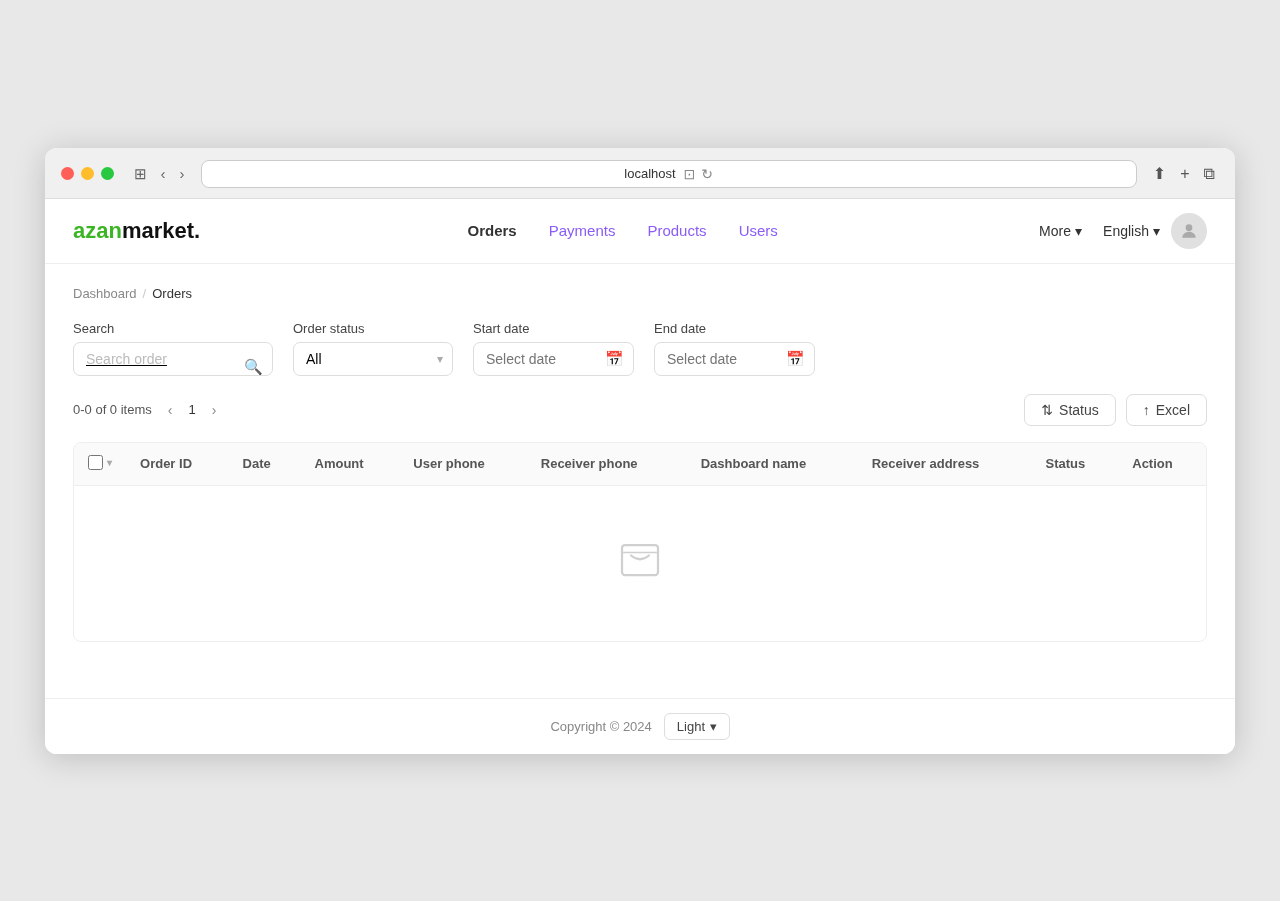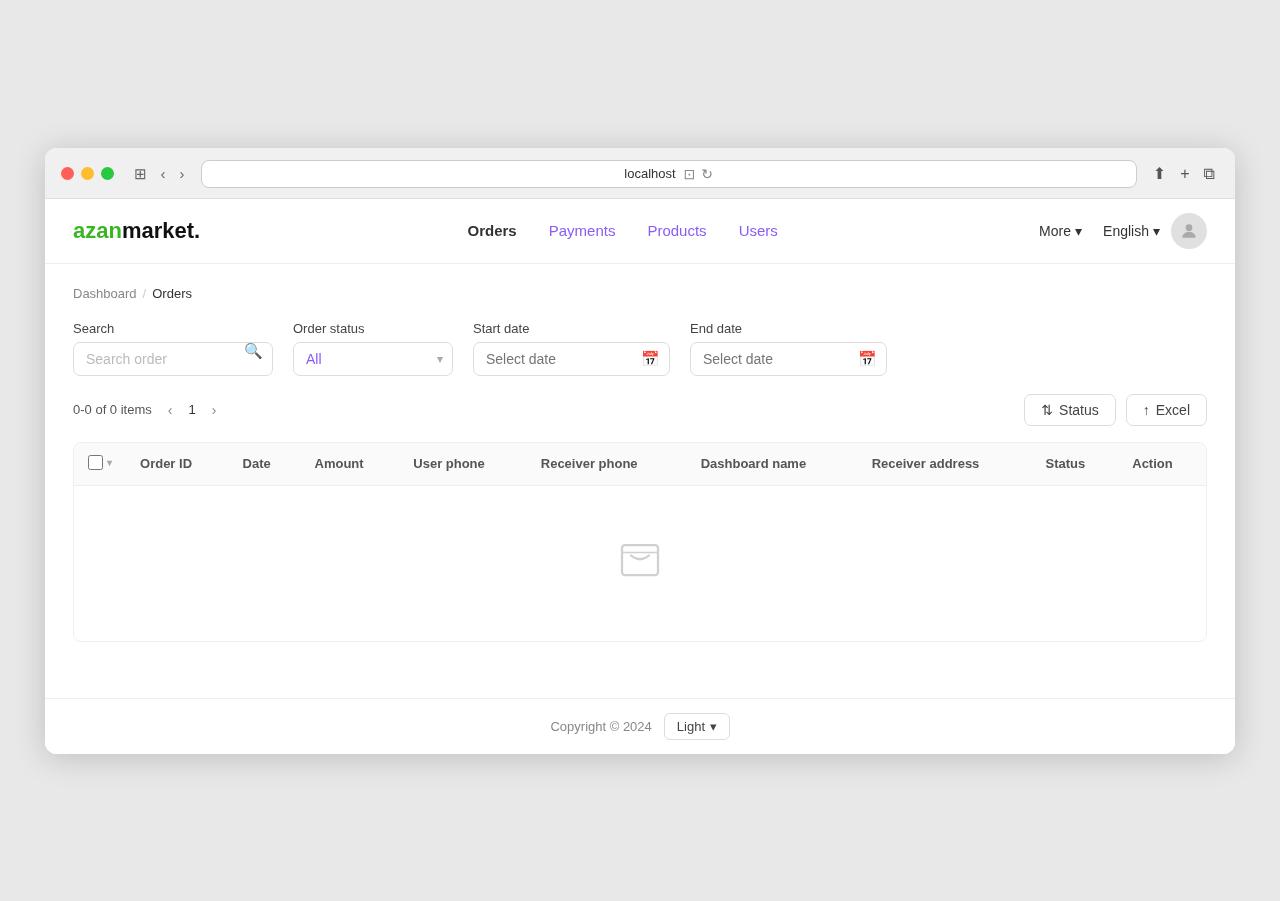--- a/index.html
+++ b/index.html
@@ -174,21 +174,22 @@
       display: flex;
       gap: 20px;
       align-items: flex-end;
       margin-bottom: 18px;
     }
     .filter-group { display: flex; flex-direction: column; gap: 6px; }
     .filter-label { font-size: 13px; color: #444; font-weight: 500; }
     .filter-input-wrap {
       position: relative;
       display: flex;
-      align-items: flex-start;
+      align-items: flex-end;
+      text-decoration: underline;
     }
     .filter-input {
       border: 1px solid #ddd;
       border-radius: 7px;
       padding: 8px 34px 8px 12px;
       font-size: 14px;
       color: #333;
       background: #fff;
       outline: none;
       width: 200px;
@@ -204,21 +205,21 @@
     .filter-select-wrap {
       position: relative;
       display: flex;
       align-items: center;
     }
     .filter-select {
       border: 1px solid #ddd;
       border-radius: 7px;
       padding: 8px 34px 8px 12px;
       font-size: 14px;
-      color: #8b5cf6;
+      color: #000000;
       background: #fff;
       outline: none;
       width: 160px;
       appearance: none;
       cursor: pointer;
     }
     .filter-chevron {
       position: absolute;
       right: 10px;
       color: #aaa;
@@ -231,21 +232,21 @@
       align-items: center;
     }
     .date-input {
       border: 1px solid #ddd;
       border-radius: 7px;
       padding: 8px 34px 8px 12px;
       font-size: 14px;
       color: #bbb;
       background: #fff;
       outline: none;
-      width: 197px;
+      width: 161px;
       cursor: pointer;
     }
     .date-icon {
       position: absolute;
       right: 10px;
       color: #aaa;
       font-size: 15px;
       pointer-events: none;
     }
 

